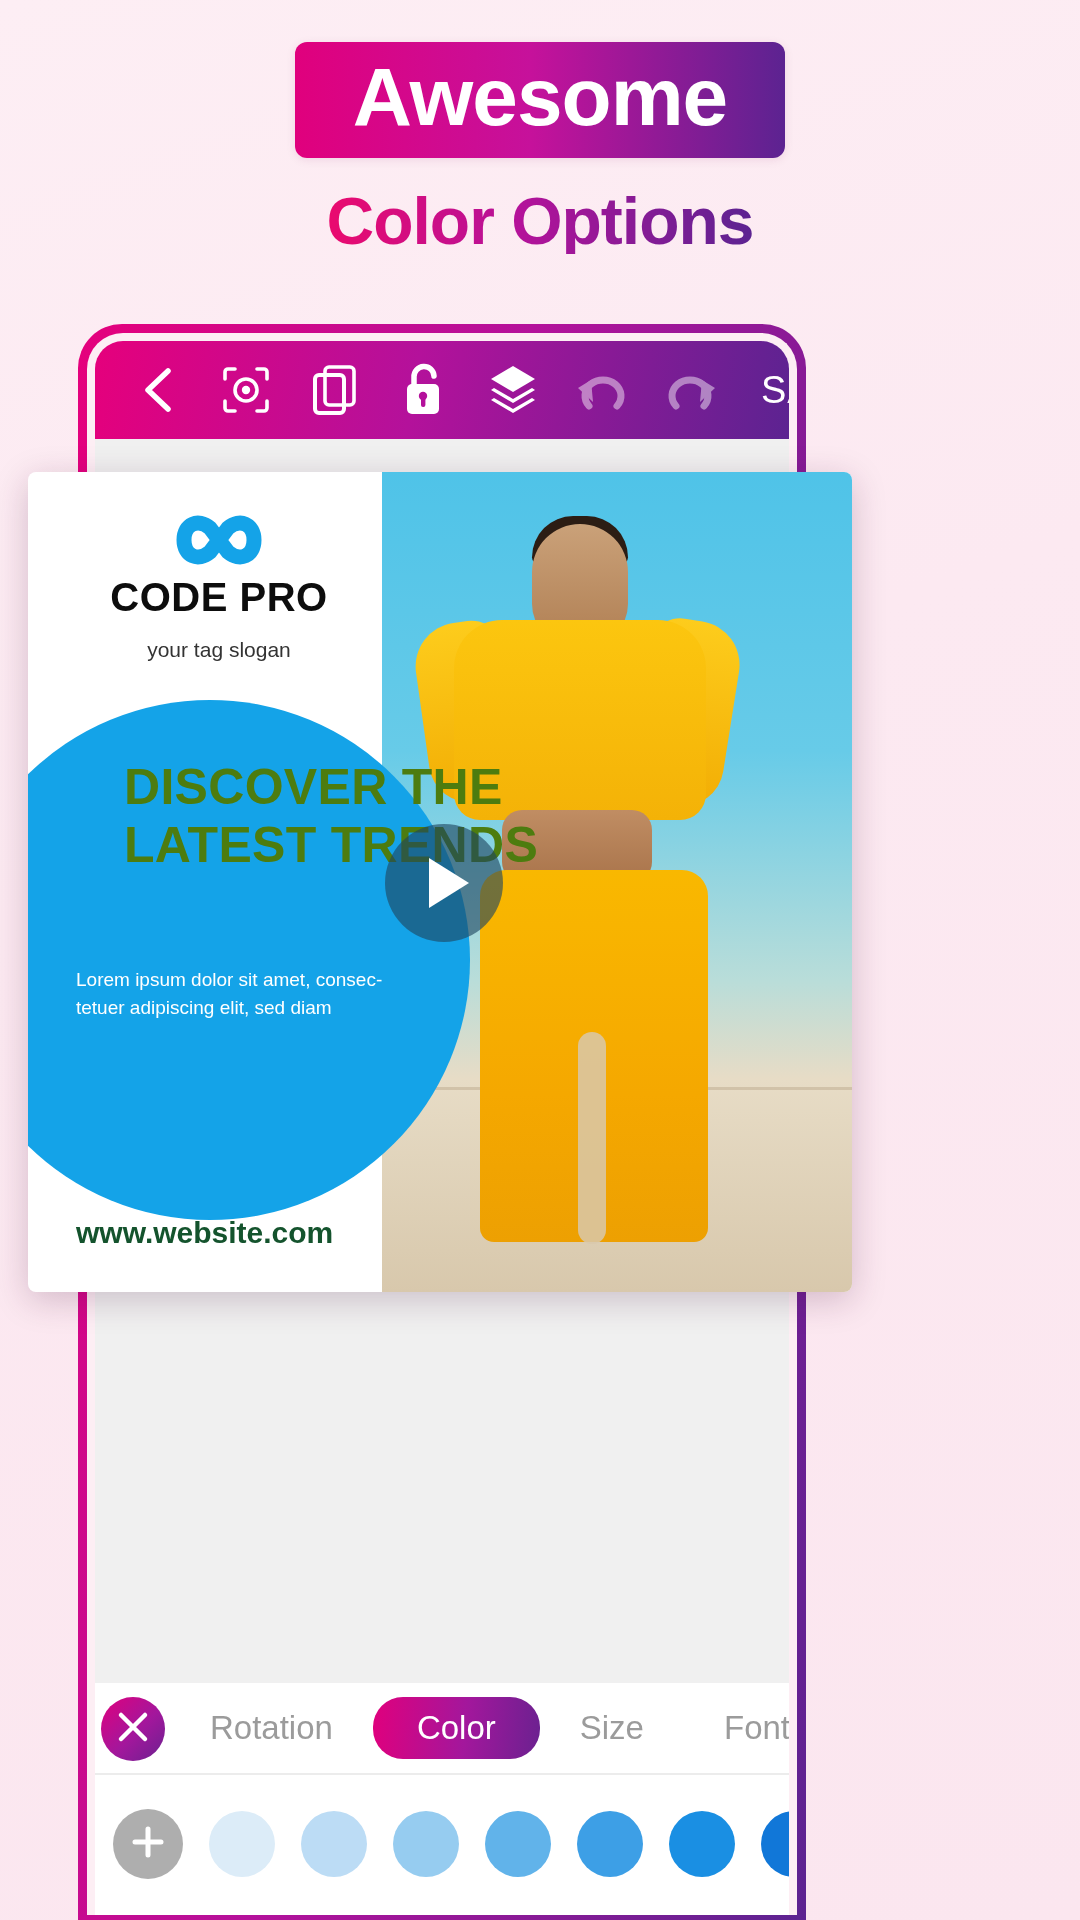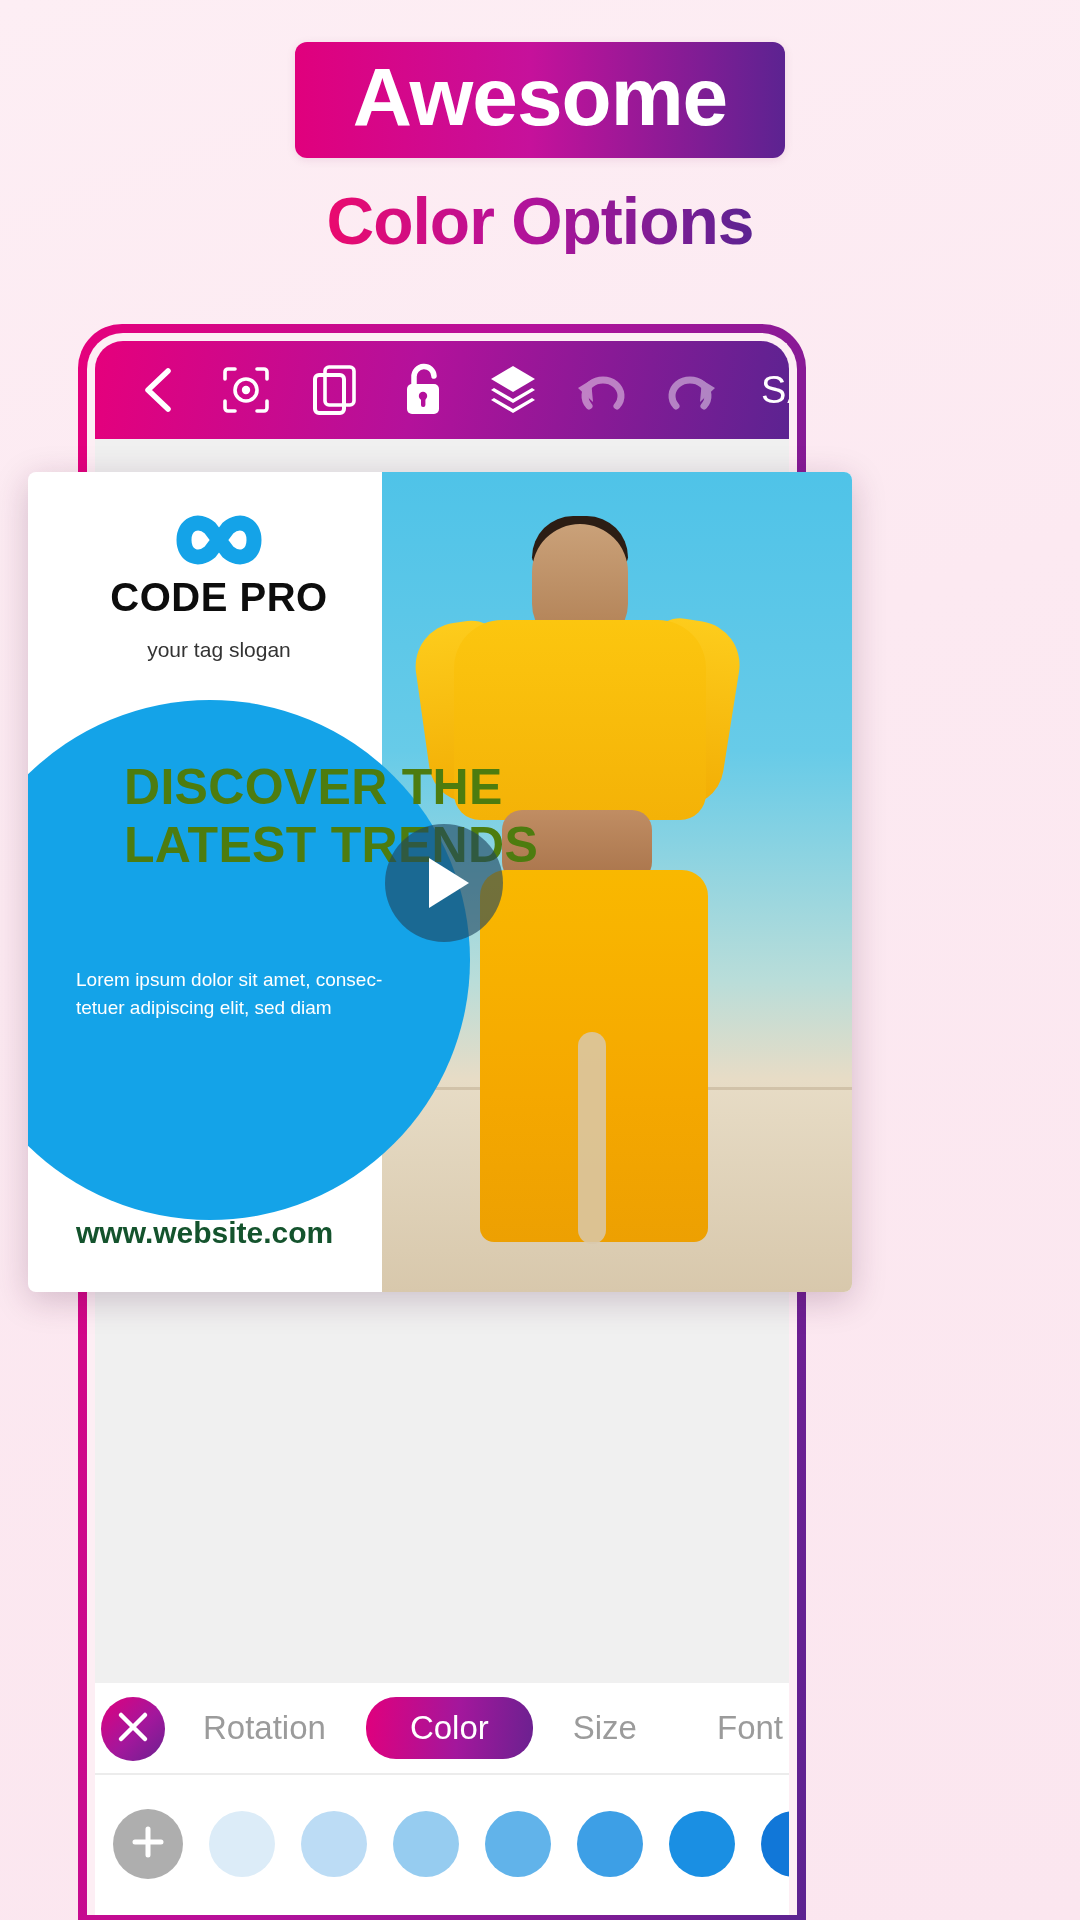--- a/index.html
+++ b/index.html
@@ -182,21 +182,21 @@
   }
 
   
   .editor{
     position:absolute;left:0;right:0;bottom:0;height:232px;
     background:#ffffff;
   }
   .tabs-row{
     position:relative;height:92px;display:flex;align-items:center;
     border-bottom:2px solid #ececec;
-    padding-left:16px;box-sizing:border-box;overflow:hidden;
+    padding-left:23px;box-sizing:border-box;overflow:hidden;
   }
   .close-x{
     position:absolute;left:6px;top:14px;width:64px;height:64px;border-radius:50%;
     background:linear-gradient(135deg,#e0007d 0%,#a3179c 55%,#6b2190 100%);
     display:flex;align-items:center;justify-content:center;z-index:3;
   }
   .tabs{
     display:flex;align-items:center;gap:0;margin-left:52px;
     white-space:nowrap;
   }

